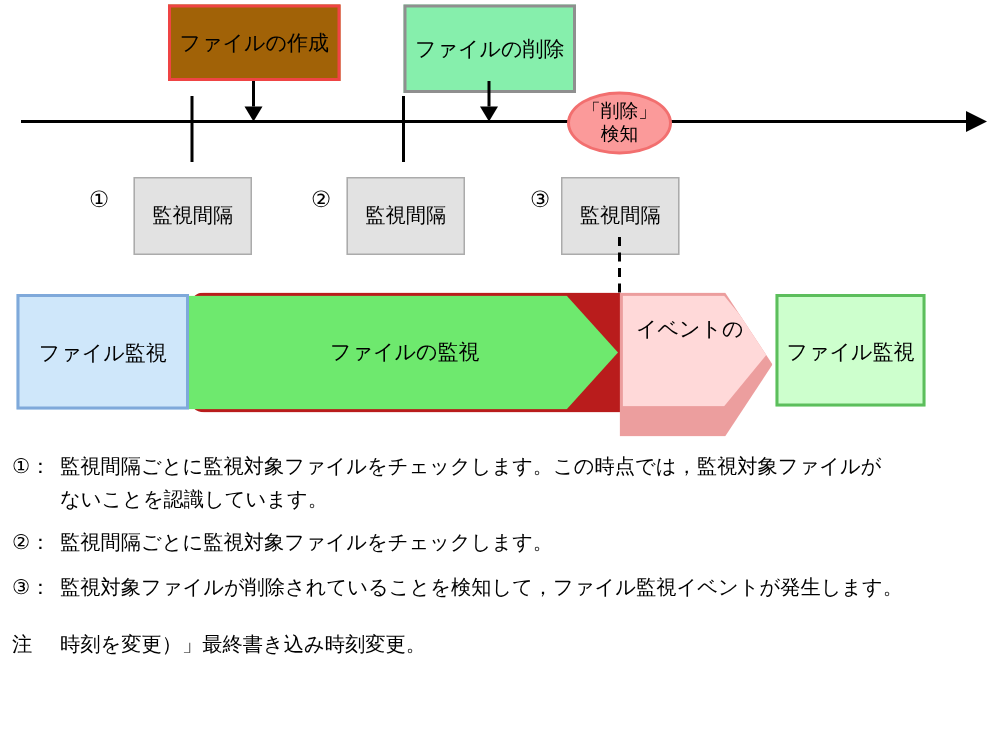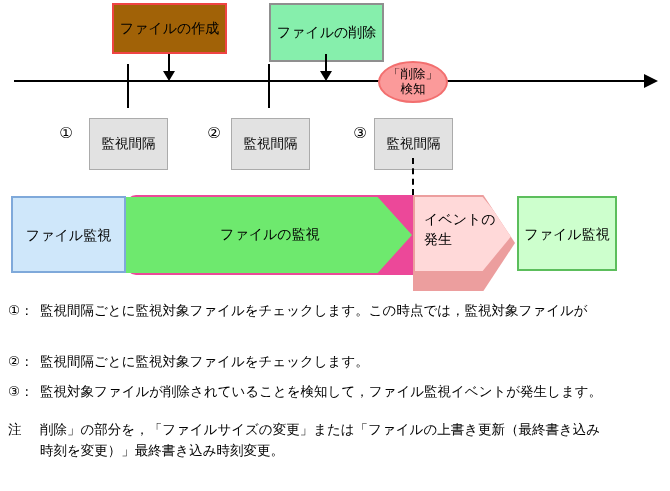--- a/index.html
+++ b/index.html
@@ -43,21 +43,21 @@
   }
   .iv1{left:89px;} .iv2{left:231px;} .iv3{left:374px;}
   .marker{position:absolute;top:124px;width:20px;text-align:center;font-size:15px;}
   .mk1{left:56px;} .mk2{left:204px;} .mk3{left:350px;}
   .dashed{left:412px;top:158px;height:37px;width:0;border-left:2px dashed #000;}
   .start-box{
     left:11px;top:196px;width:115px;height:77px;background:#CFE7FA;border:2px solid #7FA9DA;
     display:flex;flex-direction:column;align-items:center;justify-content:center;
     font-size:14px;line-height:20px;text-align:center;
   }
-  .arrow-outer{left:126px;top:195px;width:327px;height:80px;background:#ec4899;
+  .arrow-outer{left:126px;top:195px;width:327px;height:80px;background:#b91c1c;
     clip-path:polygon(0 0,88% 0,100% 50%,88% 100%,0 100%);border-radius:10px;}
   .arrow-inner{position:absolute;left:0;top:2px;width:286px;height:76px;background:#6EE96E;
     clip-path:polygon(0 0,88% 0,100% 50%,88% 100%,0 100%);}
   .arrow-label{
     position:absolute;left:0;top:0;width:88%;height:100%;
     display:flex;align-items:center;justify-content:center;font-size:14px;
   }
   .event-outer{left:413px;top:195px;width:102px;height:96px;background:#EC9E9E;
     clip-path:polygon(0 0,69% 0,100% 50%,69% 100%,0 100%);}
   .event-inner{position:absolute;left:2px;top:2px;width:98px;height:74px;background:#FFD9D9;
@@ -113,50 +113,49 @@
 
   <div class="abs arrow-outer">
     <div class="arrow-inner"></div>
     <div class="arrow-label">ファイルの監視</div>
   </div>
 
   <div class="abs event-outer">
     <div class="event-inner"></div>
     <div class="event-label">
       <div>イベントの</div>
-      <div>発生</div>
     </div>
   </div>
 
   <div class="cbox end-box">
     <div>ファイル監視</div>
   </div>
 
   <div class="note n1">
     <div class="lbl">①：</div>
     <div>
       <div>監視間隔ごとに監視対象ファイルをチェックします。この時点では，監視対象ファイルが</div>
+      <div>ないことを認識しています。</div>
     </div>
   </div>
 
   <div class="note n2">
     <div class="lbl">②：</div>
     <div>
       <div>監視間隔ごとに監視対象ファイルをチェックします。</div>
     </div>
   </div>
 
   <div class="note n3">
     <div class="lbl">③：</div>
     <div>
       <div>監視対象ファイルが削除されていることを検知して，ファイル監視イベントが発生します。</div>
     </div>
   </div>
 
   <div class="note n4">
     <div class="lbl">注</div>
     <div>
-      <div>削除」の部分を，「ファイルサイズの変更」または「ファイルの上書き更新（最終書き込み</div>
       <div>時刻を変更）」最終書き込み時刻変更。</div>
     </div>
   </div>
 
 </div>
 
 </body></html>

